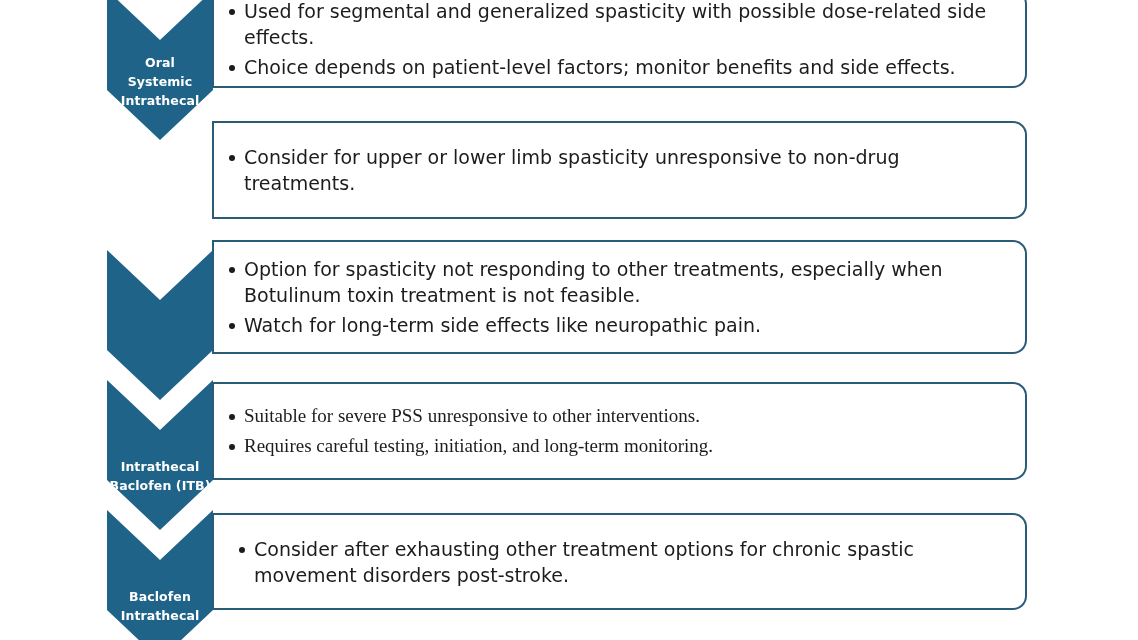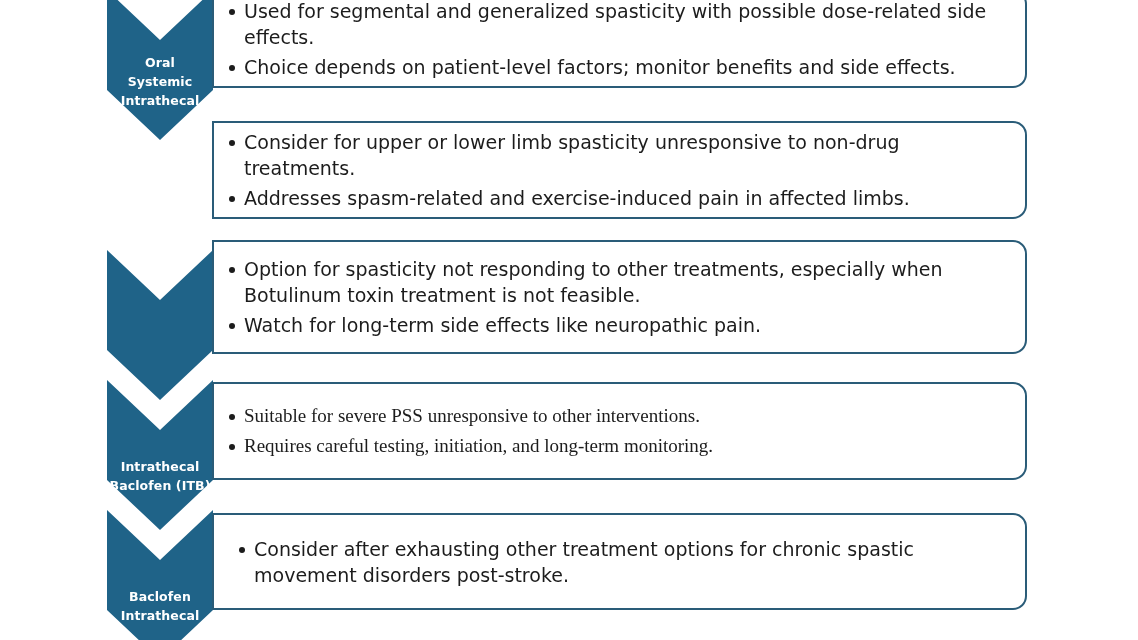--- a/index.html
+++ b/index.html
@@ -97,21 +97,20 @@
       </div>
     </div>
   </div>
   <div class="box" style="top:-10px; height:98px;">
     <div class="bullet">Used for segmental and generalized spasticity with possible dose-related side effects.</div>
     <div class="bullet">Choice depends on patient-level factors; monitor benefits and side effects.</div>
   </div>
 
   <div class="box" style="top:121px; height:98px;">
     <div class="bullet">Consider for upper or lower limb spasticity unresponsive to non-drug treatments.</div>
-    <div class="bullet">Addresses spasm-related and exercise-induced pain in affected limbs.</div>
   </div>
 
   <div class="chevron" style="top:250px;">
     <svg viewBox="0 0 106 150">
       <polygon points="0,0 53,50 106,0 106,100 53,150 0,100" fill="#1f6388"></polygon>
     </svg>
   </div>
   <div class="box" style="top:240px; height:114px;">
     <div class="bullet">Option for spasticity not responding to other treatments, especially when Botulinum toxin treatment is not feasible.</div>
     <div class="bullet">Watch for long-term side effects like neuropathic pain.</div>

